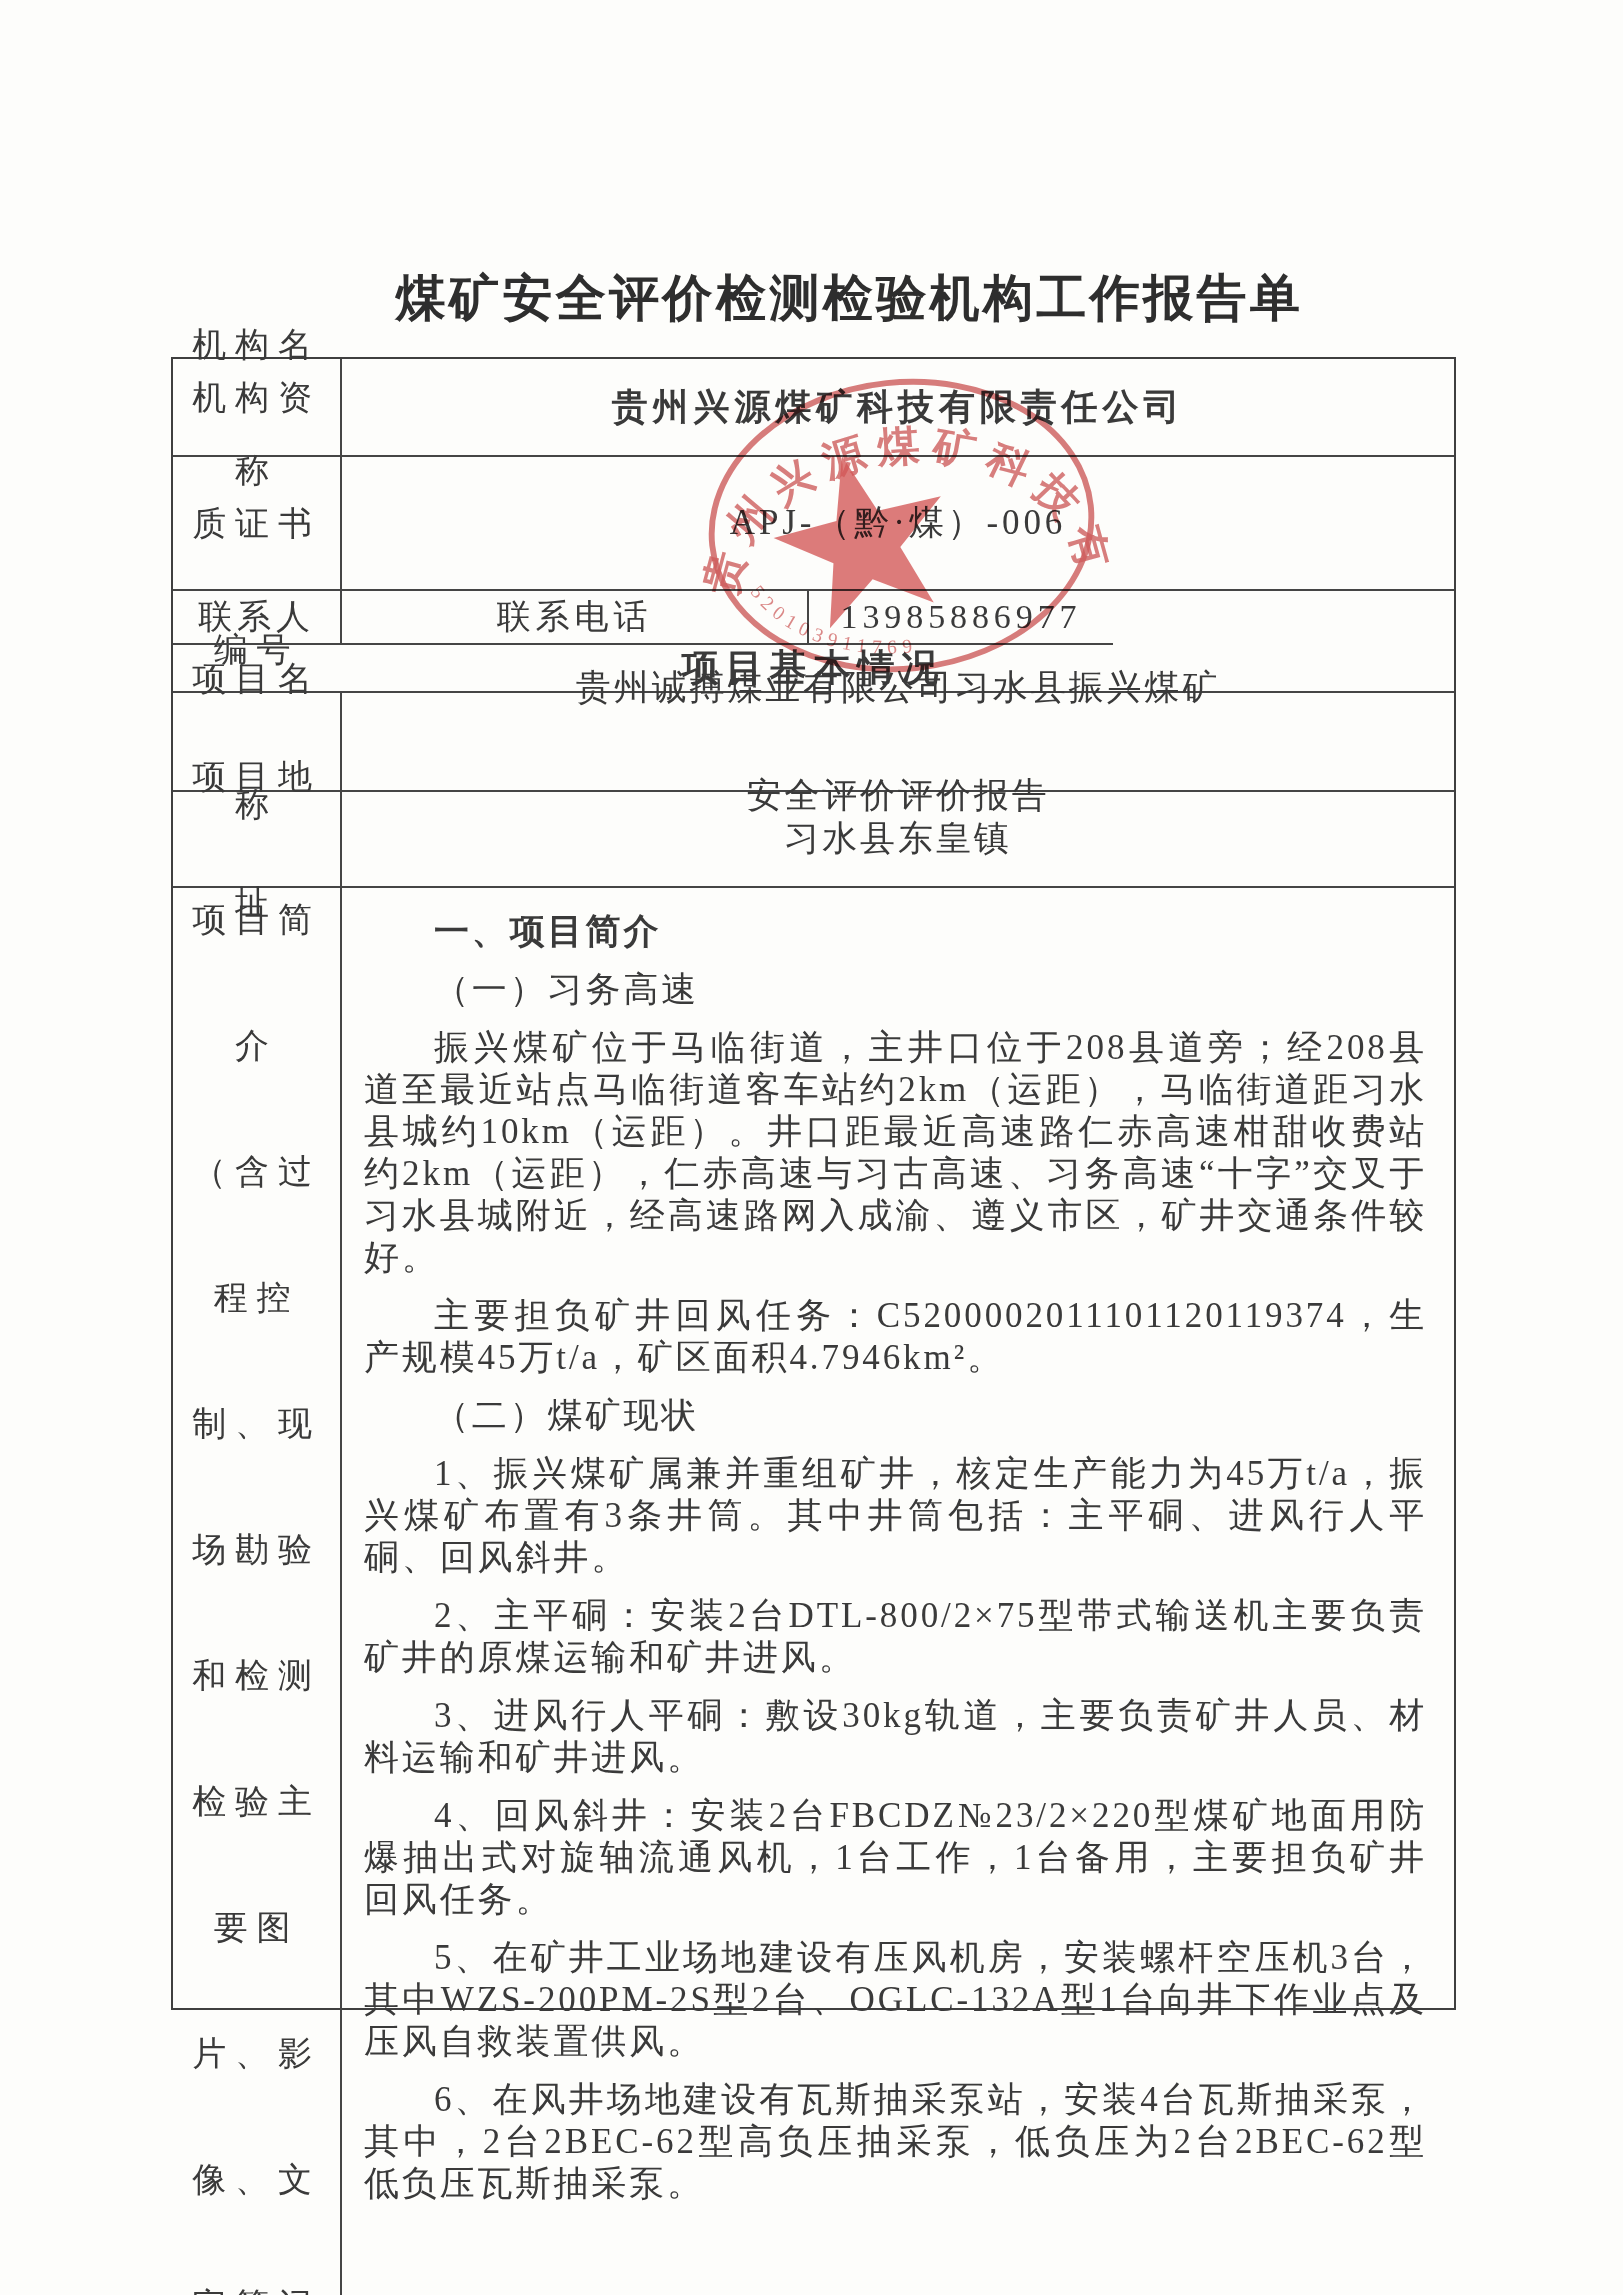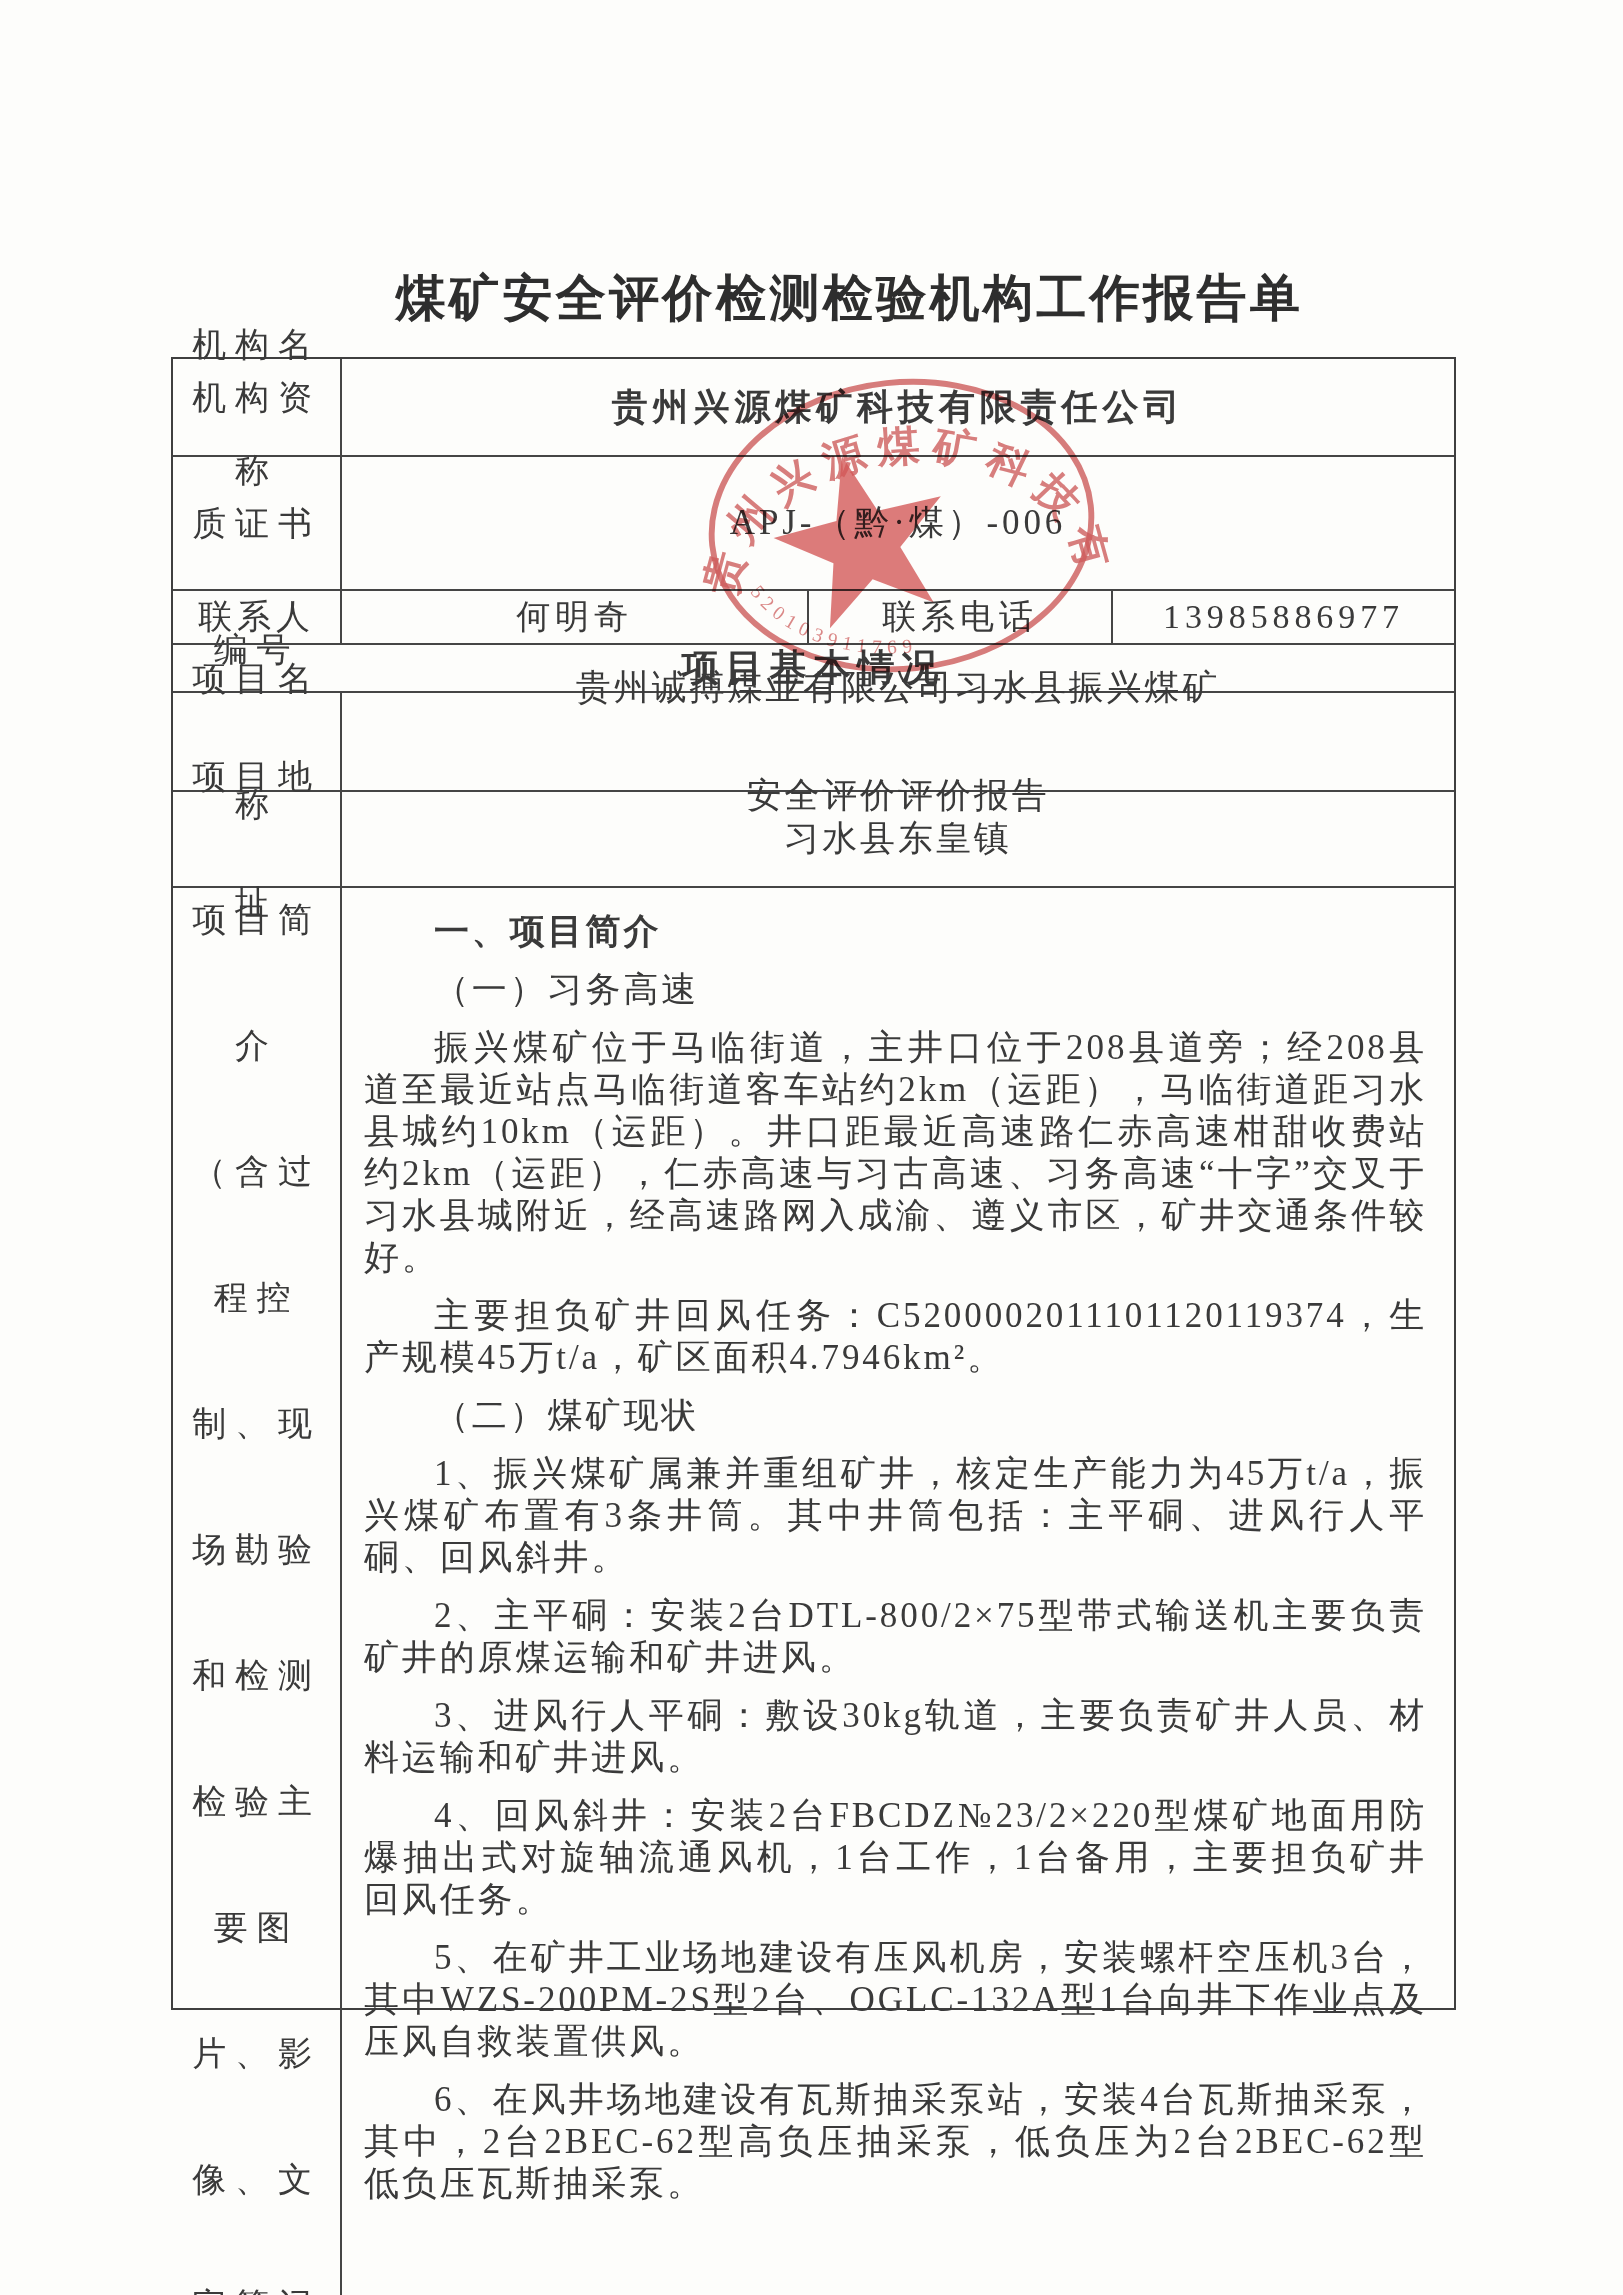--- a/index.html
+++ b/index.html
@@ -85,21 +85,20 @@
     <div class="cell br bb label-cell">
         <span class="ln">机构资</span>
         <br>
         <span class="ln">质证书</span>
         <br>
         <span class="ln">编号</span>
       </div>
     <div class="cell bb span3 cert-value">APJ-（黔·煤）-006</div>
 
     <div class="cell br bb contact-cell">联系人</div>
-    <div class="cell br bb contact-cell">何明奇</div>
     <div class="cell br bb contact-cell">联系电话</div>
     <div class="cell bb contact-cell">13985886977</div>
 
     <div class="cell bb span4 section-header">项目基本情况</div>
 
     <div class="cell br bb label-cell">
         <span class="ln">项目名</span>
         <br>
         <span class="ln">称</span>
       </div>

